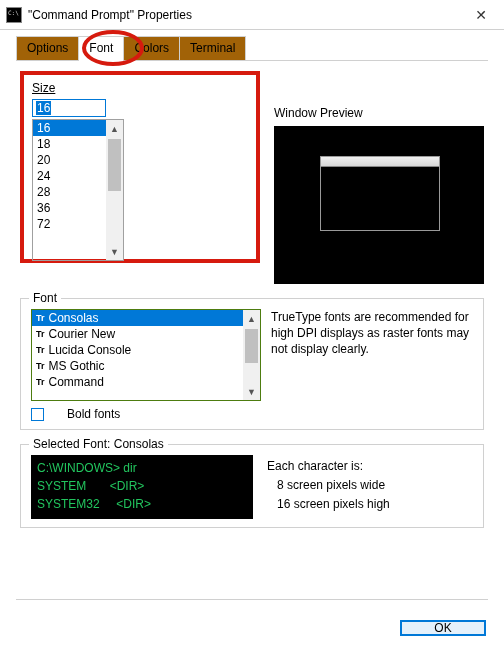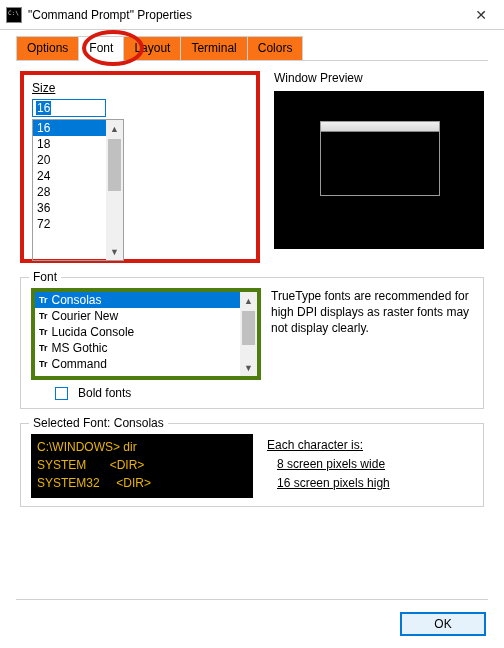--- a/index.html
+++ b/index.html
@@ -7,21 +7,21 @@
 
 .titlebar { height: 30px; background: #fff; display: flex; align-items: center; padding: 0 0 0 6px; border-bottom: 1px solid #d0d0d0; }
 .titlebar .app-icon { width: 16px; height: 16px; background: #000; border: 1px solid #888; position: relative; margin-right: 6px; }
 .titlebar .app-icon::after { content: "C:\\"; color: #ccc; font-size: 6px; position: absolute; top: 1px; left: 1px; font-family: monospace; }
 .titlebar .title { flex: 1; color: #000; }
 .titlebar .close { width: 46px; height: 30px; display: flex; align-items: center; justify-content: center; color: #333; font-size: 14px; }
 
 .content { padding: 6px 16px 0 16px; }
 
 .tabs { display: flex; border-bottom: 1px solid #d0d0d0; position: relative; }
-.tab { padding: 4px 10px 5px; border: 1px solid #d0d0d0; border-bottom: none; background: #f97316; margin-right: -1px; cursor: pointer; position: relative; }
+.tab { padding: 4px 10px 5px; border: 1px solid #d0d0d0; border-bottom: none; background: #a16207; margin-right: -1px; cursor: pointer; position: relative; }
 .tab.active { background: #fff; z-index: 2; }
 .tab.active::after { content:""; position:absolute; left:0; right:0; bottom:-1px; height:1px; background:#fff; }
 
 .red-circle { position: absolute; border: 4px solid #d61a0e; border-radius: 50%; width: 62px; height: 36px; left: 66px; top: -6px; pointer-events: none; z-index: 10; }
 
 .panel { background: #fff; padding: 10px 4px 4px; }
 
 .row1 { display: flex; gap: 14px; }
 
 .size-box { border: 4px solid #d61a0e; padding: 6px 8px 8px 8px; width: 240px; height: 192px; position: relative; }
@@ -29,67 +29,66 @@
 .size-input { width: 74px; border: 1px solid #0078d7; padding: 1px 3px; background: #fff; }
 .size-input .sel { background: #0078d7; color: #fff; display: inline-block; padding: 0 1px; }
 .size-list { margin-top: 2px; border: 1px solid #a0a0a0; width: 92px; height: 142px; display: flex; }
 .size-list ul { list-style: none; flex: 1; overflow: hidden; }
 .size-list li { padding: 1px 4px; cursor: pointer; }
 .size-list li.sel { background: #0078d7; color: #fff; }
 .scroll { width: 17px; background: #f0f0f0; display: flex; flex-direction: column; }
 .scroll .arr { height: 17px; display:flex; align-items:center; justify-content:center; color:#555; font-size:9px; }
 .scroll .thumb { background: #c0c0c0; margin: 0 2px; }
 
-.preview-area { flex: 1; }
+.preview-area { flex: 1; margin-top: 35px; }
 .preview-label { margin-bottom: 6px; }
 .preview-canvas { width: 210px; height: 158px; background: #000; position: relative; }
 .preview-win { position: absolute; left: 46px; top: 30px; width: 120px; height: 75px; border: 1px solid #9a9a9a; background: #000; }
 .preview-win .tb { height: 10px; background: linear-gradient(#f0f0f0,#d8d8d8); border-bottom: 1px solid #888; }
 
 .groupbox { border: 1px solid #d0d0d0; margin-top: 14px; padding: 10px 10px 8px; position: relative; }
 .groupbox .legend { position: absolute; top: -8px; left: 8px; background: #fff; padding: 0 4px; }
 
 .font-row { display: flex; gap: 10px; }
-.font-list { border: 4px solid #4d7c0f; width: 230px; height: 92px; display: flex; }
+.font-list { border: 1px solid #4d7c0f; width: 230px; height: 92px; display: flex; }
 .font-list ul { list-style: none; flex: 1; overflow: hidden; }
 .font-list li { padding: 1px 4px; display:flex; align-items:center; gap:4px; cursor:pointer; }
 .font-list li.sel { background: #0078d7; color: #fff; }
 .tt-icon { font-size: 9px; font-weight: bold; }
 .font-desc { flex: 1; line-height: 1.35; }
 
-.bold-row { margin-top: 6px; display:flex; align-items:center; gap:10px;margin-left:24px; }
+.bold-row { margin-top: 6px; display:flex; align-items:center; gap:23px; }
 .checkbox { width: 13px; height: 13px; border: 1px solid #0078d7; }
 
 .selfont-row { display: flex; gap: 14px; align-items: flex-start; }
-.sample { width: 222px; height: 64px; background: #000; color: #eab308; font-family: Consolas, monospace; font-size: 13px; padding: 4px 6px; line-height: 1.4; white-space: pre; overflow:hidden; }
-.char-info { flex: 1; line-height: 1.6; padding-top: 2px; text-decoration: underline; }
+.sample { width: 222px; height: 64px; background: #000; color: #22c55e; font-family: Consolas, monospace; font-size: 13px; padding: 4px 6px; line-height: 1.4; white-space: pre; overflow:hidden; }
+.char-info { flex: 1; line-height: 1.6; padding-top: 2px; }
 .char-info .line { padding-left: 10px; }
 
 .button-row { position: absolute; bottom: 12px; right: 18px; display: flex; gap: 8px; }
-.btn { width: 86px; height: 24px; border: 1px solid #adadad; background: #e1e1e1; display:flex; align-items:center; justify-content:center; cursor:pointer; }
+.btn { width: 86px; height: 16px; border: 1px solid #adadad; background: #e1e1e1; display:flex; align-items:center; justify-content:center; cursor:pointer; }
 .btn.primary { border: 2px solid #0078d7; background: #e5f1fb; }
 
 .divider { position:absolute; left:16px; right:16px; bottom: 48px; height:1px; background:#d0d0d0; }
 </style>
 </head>
 <body>
 
 <div class="titlebar">
   <div class="app-icon"></div>
   <div class="title">"Command Prompt" Properties</div>
   <div class="close">✕</div>
 </div>
 
 <div class="content">
   <div class="tabs">
     <div class="tab">Options</div>
     <div class="tab active">Font</div>
-    <div class="tab">Layout</div>
+    <div class="tab">Colors</div>
     <div class="tab">Terminal</div>
-    <div class="tab">Colors</div>
     <div class="red-circle"></div>
   </div>
 
   <div class="panel">
     <div class="row1">
       <div class="size-box">
         <div class="section-label">Size</div>
         <div class="size-input"><span class="sel">16</span></div>
         <div class="size-list">
           <ul>

